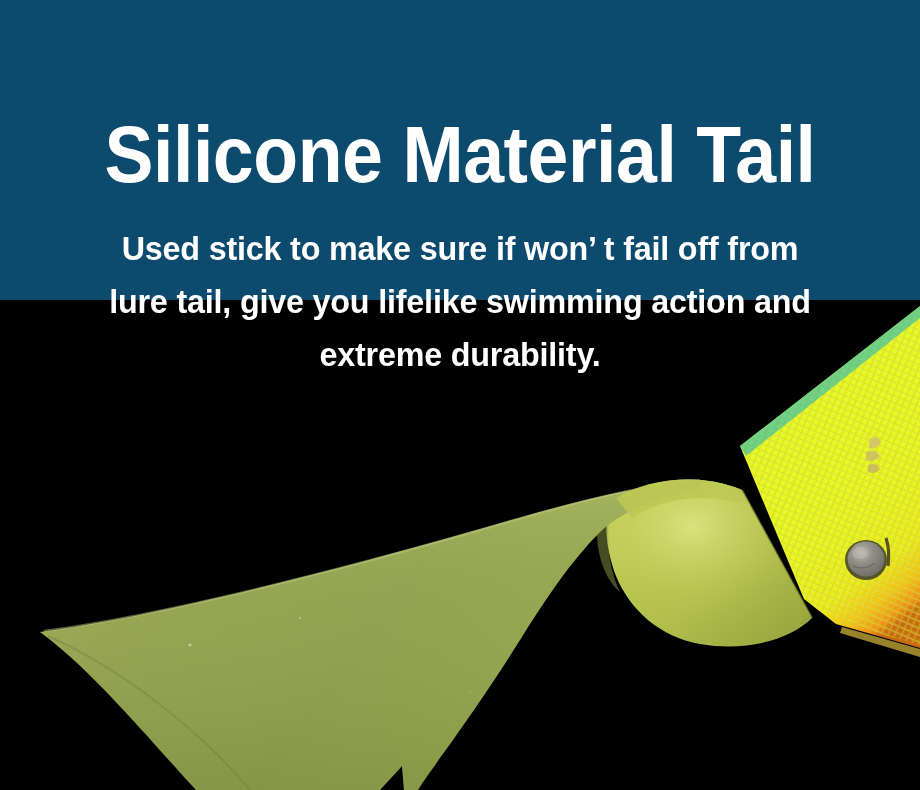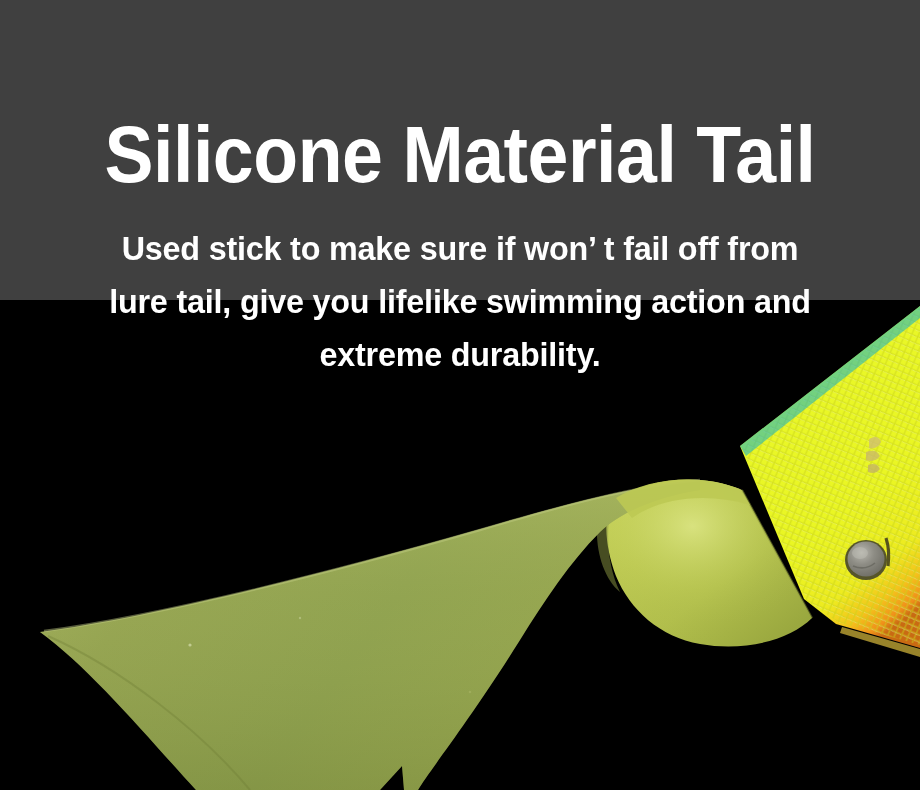--- a/index.html
+++ b/index.html
@@ -8,21 +8,21 @@
     padding: 0;
     background: #000000;
   }
   body {
     font-family: "Liberation Sans", sans-serif;
   }
   #stage {
     position: relative;
     width: 920px;
     height: 790px;
-    background: #404040;
+    background: #0c4a6e;
     overflow: hidden;
   }
 
   
   #text-block {
     position: absolute;
     left: 0;
     top: 0;
     width: 920px;
     z-index: 5;

